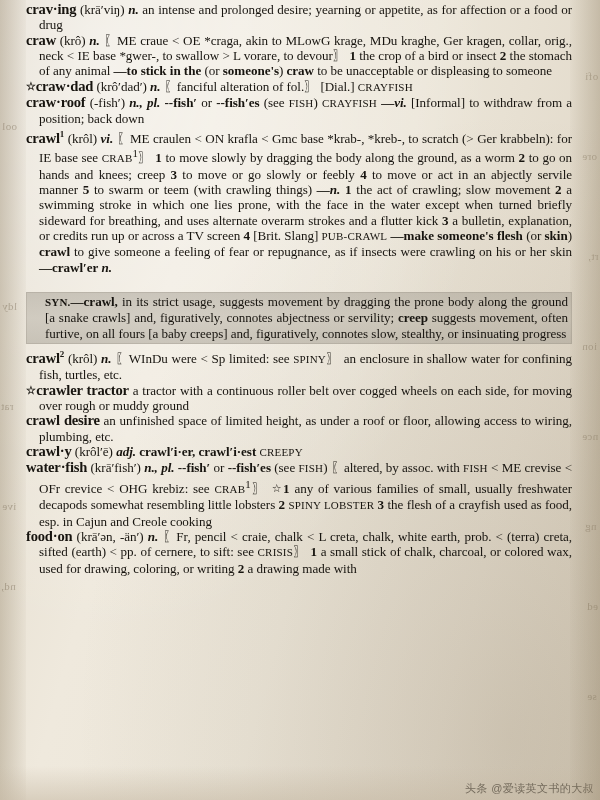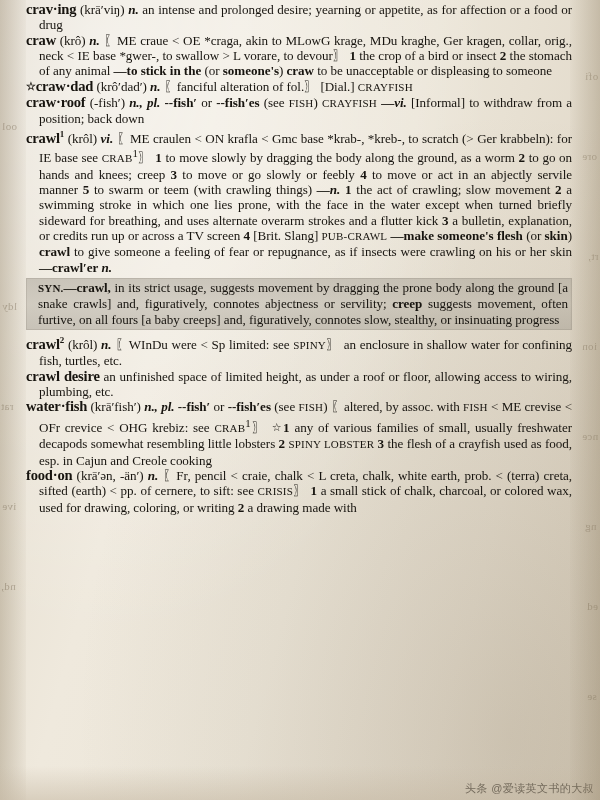--- a/index.html
+++ b/index.html
@@ -89,22 +89,22 @@
   .star { font-size: 11px; vertical-align: 1px; }
   .it { }
   .b { font-weight: bold; }
   .bi { font-weight: bold; font-style: italic; }
   .sc { font-size: 11px; letter-spacing: 0.2px; }
   .num { font-weight: bold; }
 
   
   #syn-block {
     position: relative;
-    margin: 3px 0 3px 0;
-    padding: 2px 4px 3px 12px;
+    margin: 17px 0 3px 0;
+    padding: 2px 4px 3px 19px;
     background: linear-gradient(180deg, rgba(168,162,150,0.55) 0%, rgba(176,170,158,0.48) 50%, rgba(164,158,146,0.52) 100%);
     box-shadow: inset 0 0 0 1px rgba(140,133,120,0.25);
   }
   #syn-block .entry { text-indent: 0; padding-left: 0; }
 
   
   #watermark {
     position: absolute;
     right: 6px;
     bottom: 4px;
@@ -174,26 +174,34 @@
       <p class="entry">
         <span class="sc b">SYN.</span><span class="b">—crawl,</span> in its strict usage, suggests movement by dragging the prone body along the ground <span class="it">[a snake crawls]</span> and, figuratively, connotes abjectness or servility; <span class="b">creep</span> suggests movement, often furtive, on all fours <span class="it">[a baby creeps]</span> and, figuratively, connotes slow, stealthy, or insinuating progress
       </p>
     </div>
 
     <p class="entry">
       <span class="hw">crawl<sup>2</sup></span>
       <span>(krôl) <span class="bi">n.</span> 〖WInDu <span class="it">were</span> &lt; Sp <span class="it">limited:</span> see <span class="sc">SPINY</span>〗 an enclosure in shallow water for confining fish, turtles, etc.</span>
     </p>
 
+    <p class="entry">
+      <span class="hw"><span class="star">☆</span>crawler tractor</span>
+      <span>a tractor with a continuous roller belt over cogged wheels on each side, for moving over rough or muddy ground</span>
+    </p>
 
     <p class="entry">
       <span class="hw">crawl desire</span>
       <span>an unfinished space of limited height, as under a roof or floor, allowing access to wiring, plumbing, etc.</span>
     </p>
 
+    <p class="entry">
+      <span class="hw">crawl·y</span>
+      <span>(krôl′ē) <span class="bi">adj.</span> <span class="b">crawl′i·er, crawl′i·est</span> <span class="sc">CREEPY</span></span>
+    </p>
 
     <p class="entry">
       <span class="hw">water·fish</span>
       <span>(krā′fish′) <span class="bi">n., pl.</span> <span class="b">--fish′</span> or <span class="b">--fish′es</span> (see <span class="sc">FISH</span>) 〖altered, by assoc. with <span class="sc">FISH</span> &lt; ME <span class="it">crevise</span> &lt; OFr <span class="it">crevice</span> &lt; OHG <span class="it">krebiz:</span> see <span class="sc">CRAB</span><sup>1</sup>〗 <span class="star">☆</span><span class="num">1</span> any of various families of small, usually freshwater decapods somewhat resembling little lobsters <span class="num">2</span> <span class="sc">SPINY LOBSTER</span> <span class="num">3</span> the flesh of a crayfish used as food, esp. in Cajun and Creole cooking</span>
     </p>
 
     <p class="entry">
       <span class="hw">food·on</span>
       <span>(krā′ən, -än′) <span class="bi">n.</span> 〖Fr, pencil &lt; <span class="it">craie,</span> chalk &lt; L <span class="it">creta,</span> chalk, white earth, prob. &lt; (<span class="it">terra</span>) <span class="it">creta,</span> sifted (earth) &lt; pp. of <span class="it">cernere,</span> to sift: see <span class="sc">CRISIS</span>〗 <span class="num">1</span> a small stick of chalk, charcoal, or colored wax, used for drawing, coloring, or writing <span class="num">2</span> a drawing made with</span>
     </p>

